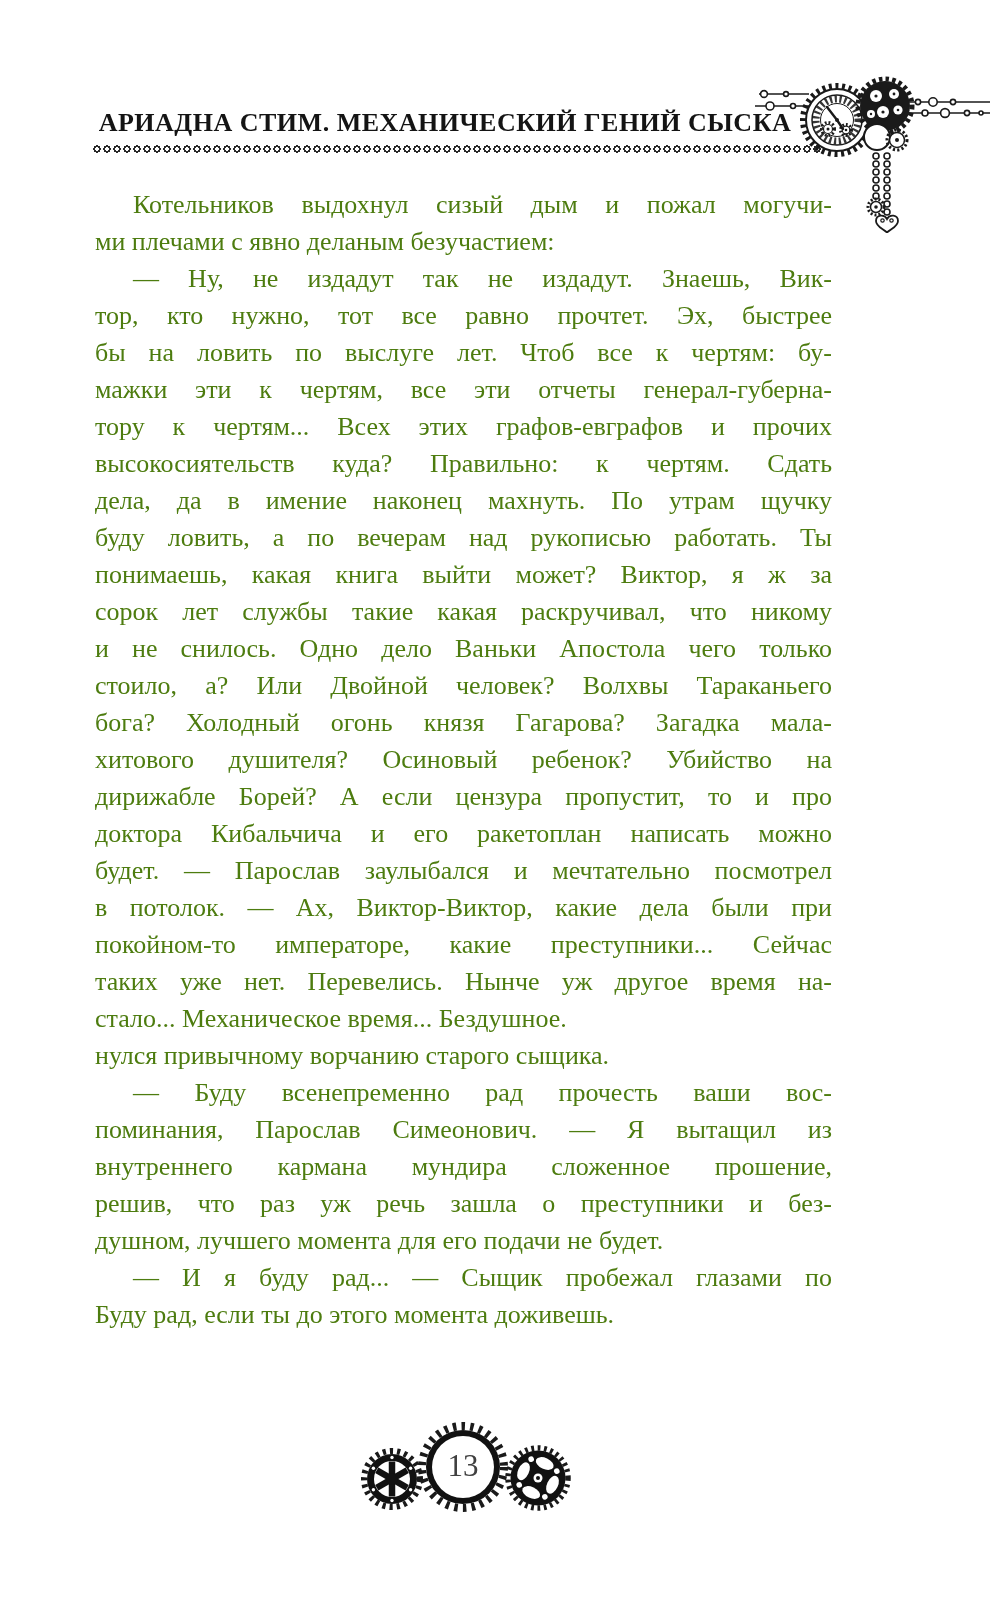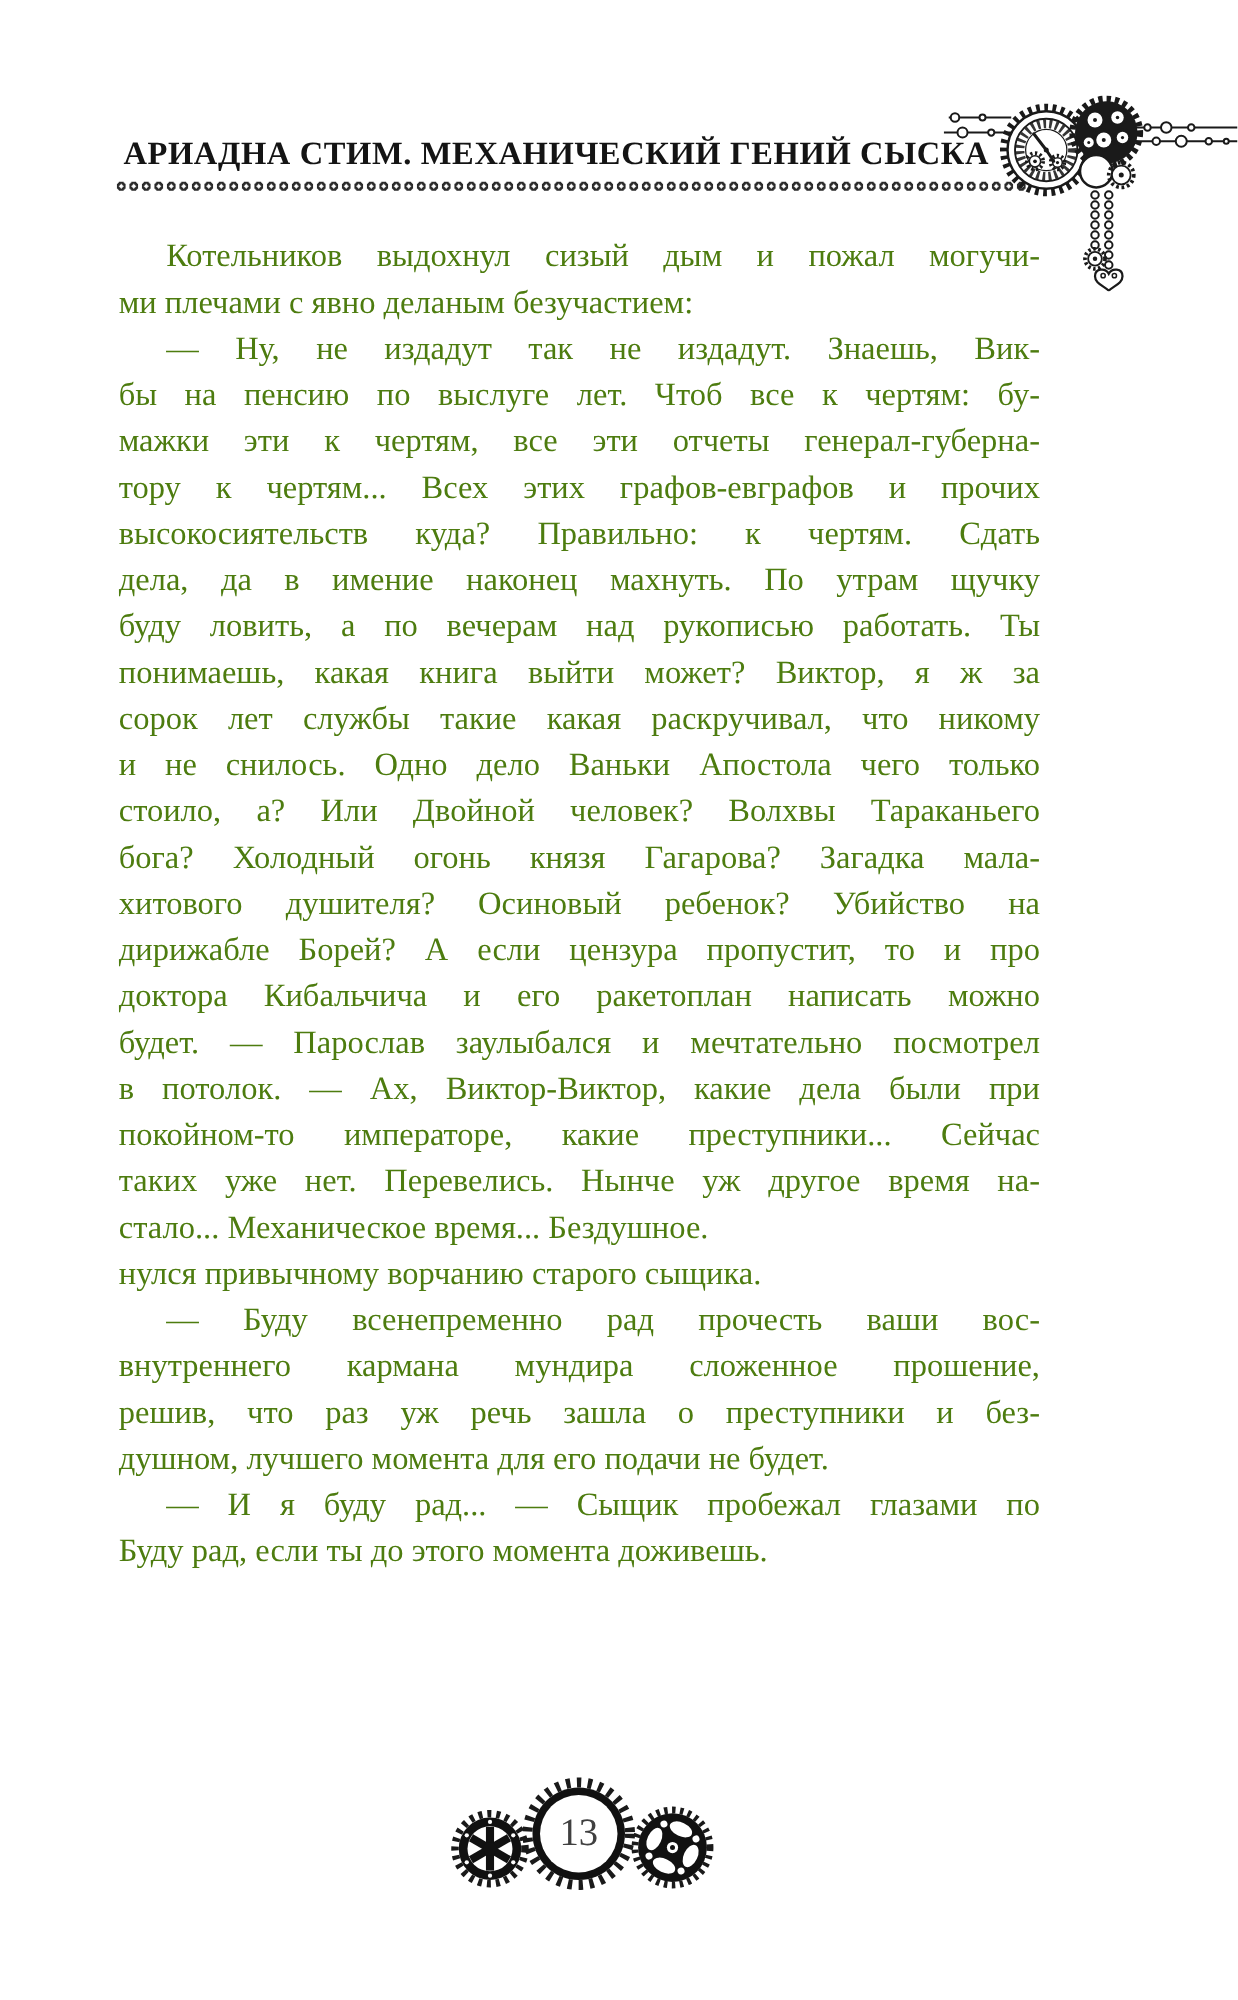--- a/index.html
+++ b/index.html
@@ -156,41 +156,43 @@
 
     <path class="ink" d="M132,151 c-2.5,-5 -11,-4.5 -11,2 c0,5.5 6.5,7.5 11,11.5 c4.5,-4 11,-6 11,-11.5 c0,-6.5 -8.5,-7 -11,-2 z" fill="#fff" stroke-width="1.8"></path>
     <circle class="ink" cx="127.5" cy="152.5" r="1.7" stroke-width="1.2"></circle>
     <circle class="ink" cx="136.5" cy="152.5" r="1.7" stroke-width="1.2"></circle>
   </svg>
 
   <div class="body-text">
       <div class="line first">Котельников выдохнул сизый дым и пожал могучи-</div>
       <div class="line last">ми плечами с явно деланым безучастием:</div>
       <div class="line first">— Ну, не издадут так не издадут. Знаешь, Вик-</div>
-      <div class="line">бы на пенсию по выслуге лет. Чтоб все к чертям: бу-</div>
+      <div class="line">тор, кто нужно, тот все равно прочтет. Эх, быстрее</div>
+      <div class="line">бы на ловить по выслуге лет. Чтоб все к чертям: бу-</div>
       <div class="line">мажки эти к чертям, все эти отчеты генерал-губерна-</div>
       <div class="line">тору к чертям... Всех этих графов-евграфов и прочих</div>
       <div class="line">высокосиятельств куда? Правильно: к чертям. Сдать</div>
       <div class="line">дела, да в имение наконец махнуть. По утрам щучку</div>
       <div class="line">буду ловить, а по вечерам над рукописью работать. Ты</div>
       <div class="line">понимаешь, какая книга выйти может? Виктор, я ж за</div>
       <div class="line">сорок лет службы такие какая раскручивал, что никому</div>
       <div class="line">и не снилось. Одно дело Ваньки Апостола чего только</div>
       <div class="line">стоило, а? Или Двойной человек? Волхвы Тараканьего</div>
       <div class="line">бога? Холодный огонь князя Гагарова? Загадка мала-</div>
       <div class="line">хитового душителя? Осиновый ребенок? Убийство на</div>
       <div class="line">дирижабле Борей? А если цензура пропустит, то и про</div>
       <div class="line">доктора Кибальчича и его ракетоплан написать можно</div>
       <div class="line">будет. — Парослав заулыбался и мечтательно посмотрел</div>
       <div class="line">в потолок. — Ах, Виктор-Виктор, какие дела были при</div>
       <div class="line">покойном-то императоре, какие преступники... Сейчас</div>
       <div class="line">таких уже нет. Перевелись. Нынче уж другое время на-</div>
       <div class="line last">стало... Механическое время... Бездушное.</div>
       <div class="line last">нулся привычному ворчанию старого сыщика.</div>
       <div class="line first">— Буду всенепременно рад прочесть ваши вос-</div>
+      <div class="line">поминания, Парослав Симеонович. — Я вытащил из</div>
       <div class="line">внутреннего кармана мундира сложенное прошение,</div>
       <div class="line">решив, что раз уж речь зашла о преступники и без-</div>
       <div class="line last">душном, лучшего момента для его подачи не будет.</div>
       <div class="line first">— И я буду рад... — Сыщик пробежал глазами по</div>
       <div class="line last">Буду рад, если ты до этого момента доживешь.</div>
     </div>
 
   <svg class="ornament-footer" width="220" height="110" viewBox="0 0 220 110" fill="none">
 
     <circle class="ink" cx="40" cy="61" r="28" stroke-width="6" stroke-dasharray="3.2 4"></circle>

